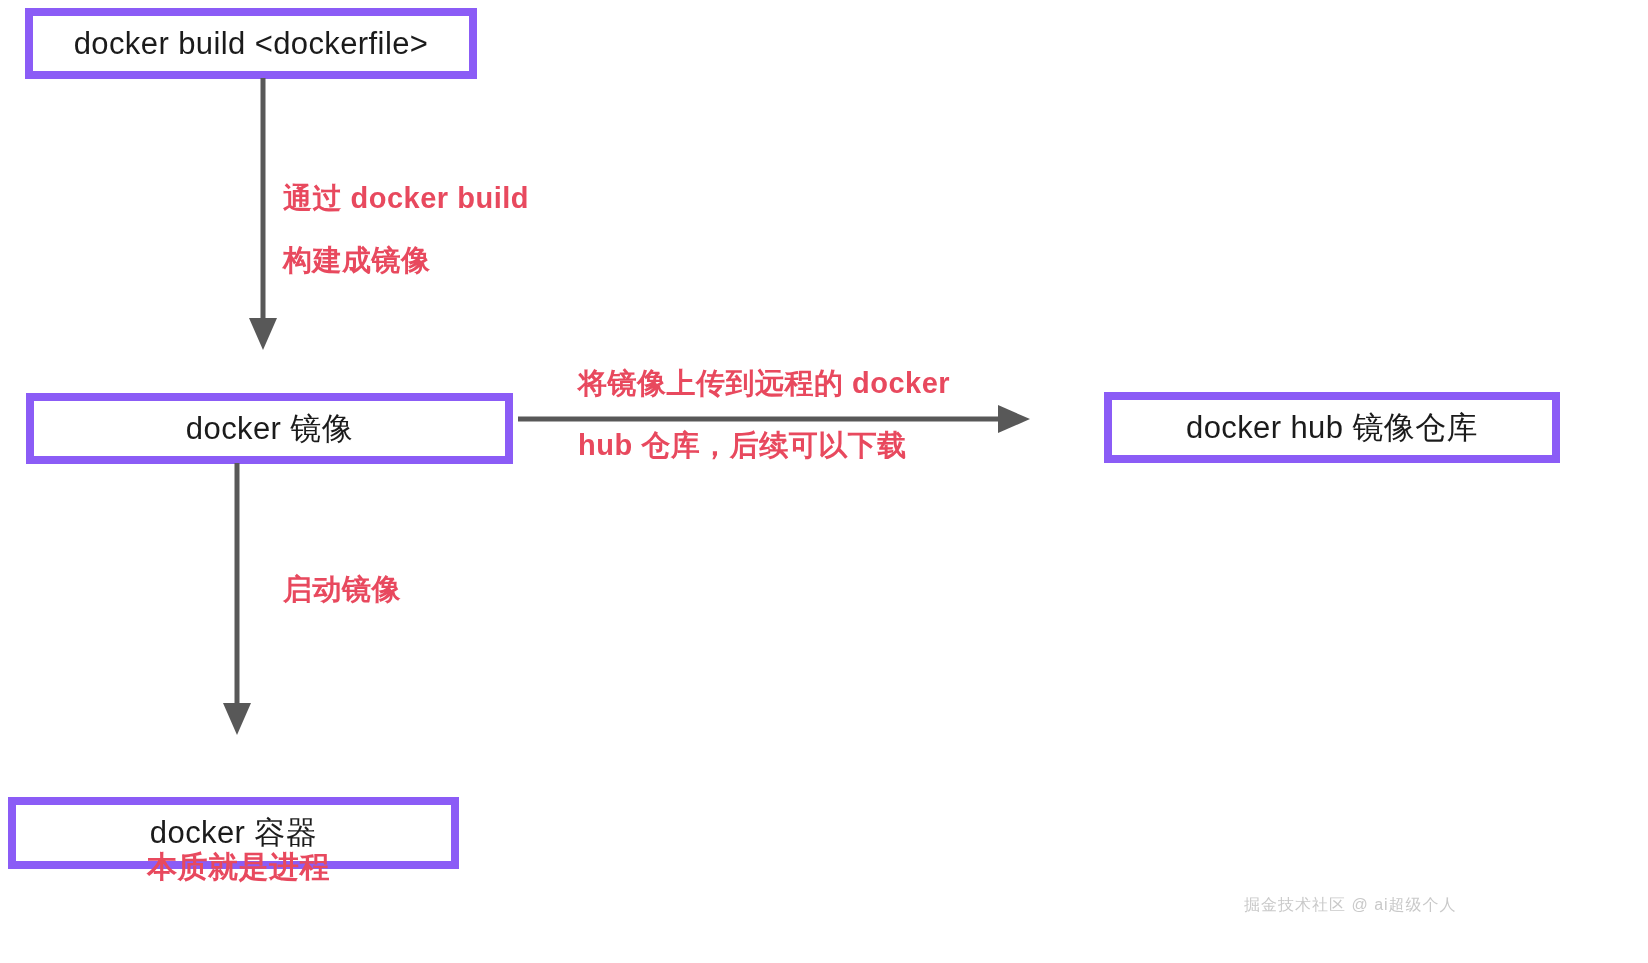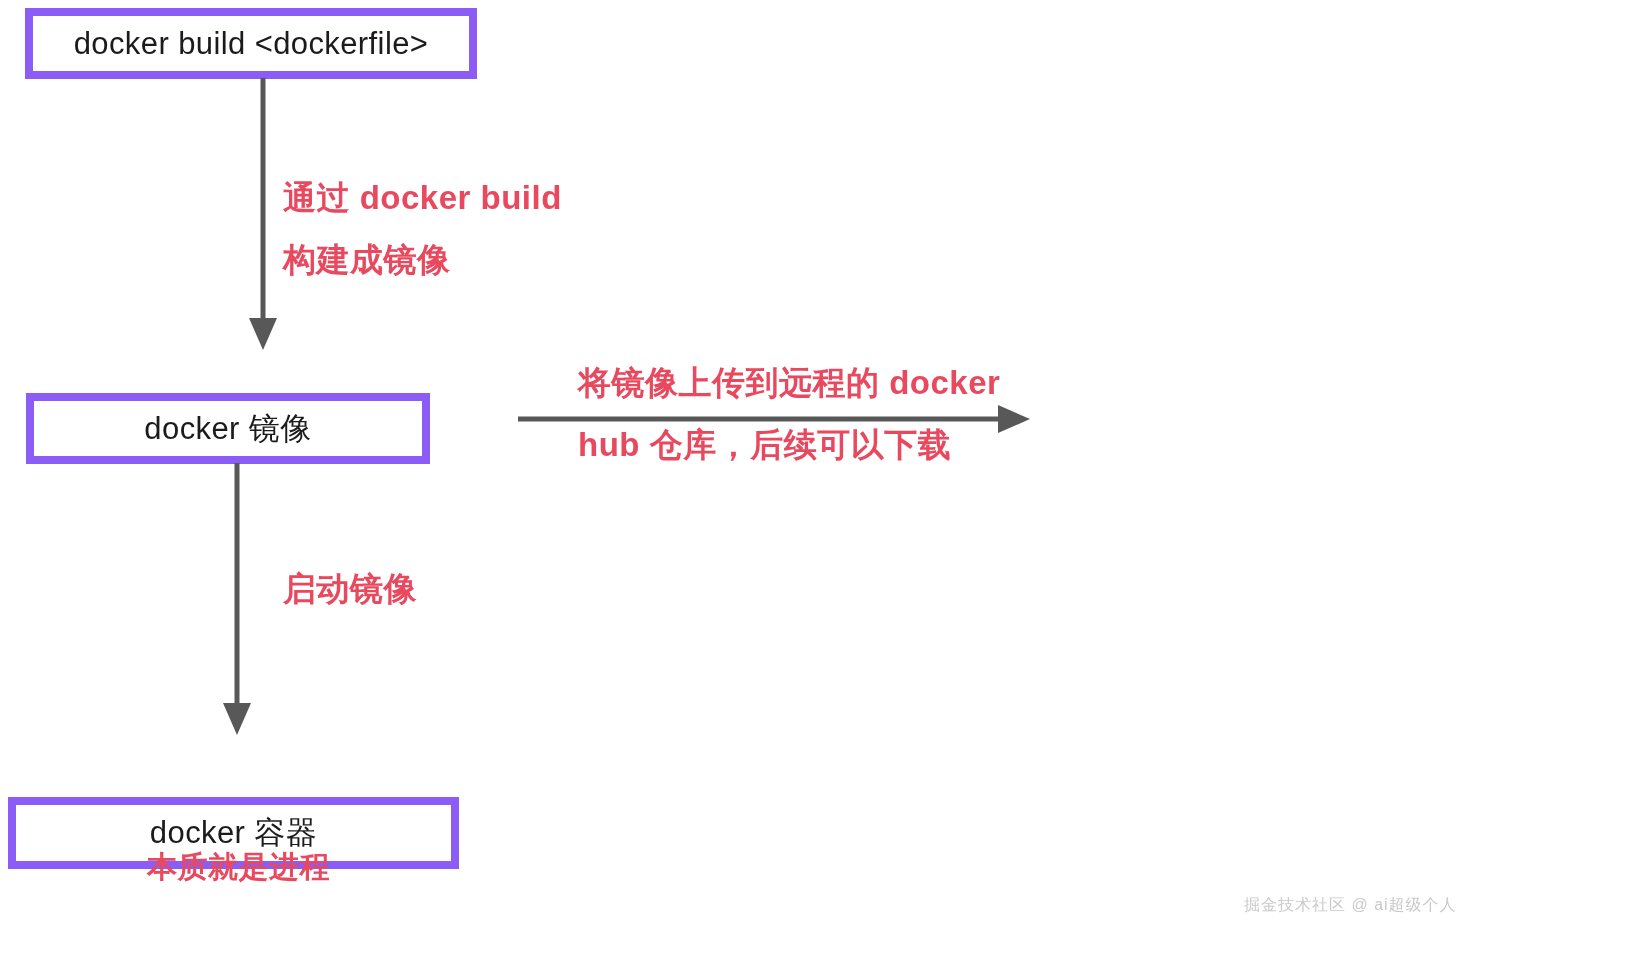--- a/index.html
+++ b/index.html
@@ -30,41 +30,41 @@
   .node-label {
     font-family: "Liberation Sans", "DejaVu Sans", sans-serif;
     font-size: 31px;
     color: #1b1b1b;
     letter-spacing: 0.4px;
     white-space: nowrap;
   }
 
   
   #box-build   { left: 25px;   top: 8px;    width: 452px; height: 71px; }
-  #box-image   { left: 26px;   top: 393px;  width: 404px; height: 71px; }
+  #box-image   { left: 26px;   top: 393px;  width: 487px; height: 71px; }
   #box-hub     { left: 1104px; top: 392px;  width: 456px; height: 71px; }
   #box-container { left: 8px;  top: 797px;  width: 451px; height: 72px; }
 
   
   .arrow {
     position: absolute;
   }
   .arrow svg { display: block; overflow: visible; }
 
   #arrow-build-to-image { left: 238px; top: 78px;  width: 50px;  height: 272px; }
   #arrow-image-to-container { left: 212px; top: 463px; width: 50px; height: 272px; }
   #arrow-image-to-hub  { left: 518px; top: 398px; width: 512px; height: 42px; }
 
   
   .red-label {
     position: absolute;
     font-family: "Liberation Sans", "DejaVu Sans", sans-serif;
     font-weight: bold;
     color: #e8495e;
-    font-size: 33px;
+    font-size: 29px;
     line-height: 62px;
     white-space: nowrap;
     letter-spacing: 0.5px;
   }
   #label-build   { left: 283px; top: 167px; }
   #label-push    { left: 578px; top: 352px; }
   #label-run     { left: 283px; top: 558px; }
   #label-process { left: 147px; top: 844px; font-size: 30px; line-height: 46px; }
 
   .red-label .line { display: block; }
@@ -111,20 +111,23 @@
       <line x1="0" y1="21" x2="486" y2="21" stroke="#585858" stroke-width="5"></line>
       <polygon points="512,21 480,7 480,35" fill="#585858"></polygon>
     </svg>
   </div>
 
   <div class="red-label" id="label-push">
     <span class="line">将镜像上传到远程的 docker</span>
     <span class="line">hub 仓库，后续可以下载</span>
   </div>
 
+  <div class="node-box" id="box-hub">
+    <span class="node-label">docker hub 镜像仓库</span>
+  </div>
 
   <div class="arrow" id="arrow-image-to-container">
     <svg width="50" height="272" viewBox="0 0 50 272" xmlns="http://www.w3.org/2000/svg">
       <line x1="25" y1="0" x2="25" y2="248" stroke="#585858" stroke-width="5"></line>
       <polygon points="25,272 11,240 39,240" fill="#585858"></polygon>
     </svg>
   </div>
 
   <div class="red-label" id="label-run">
     <span class="line">启动镜像</span>

